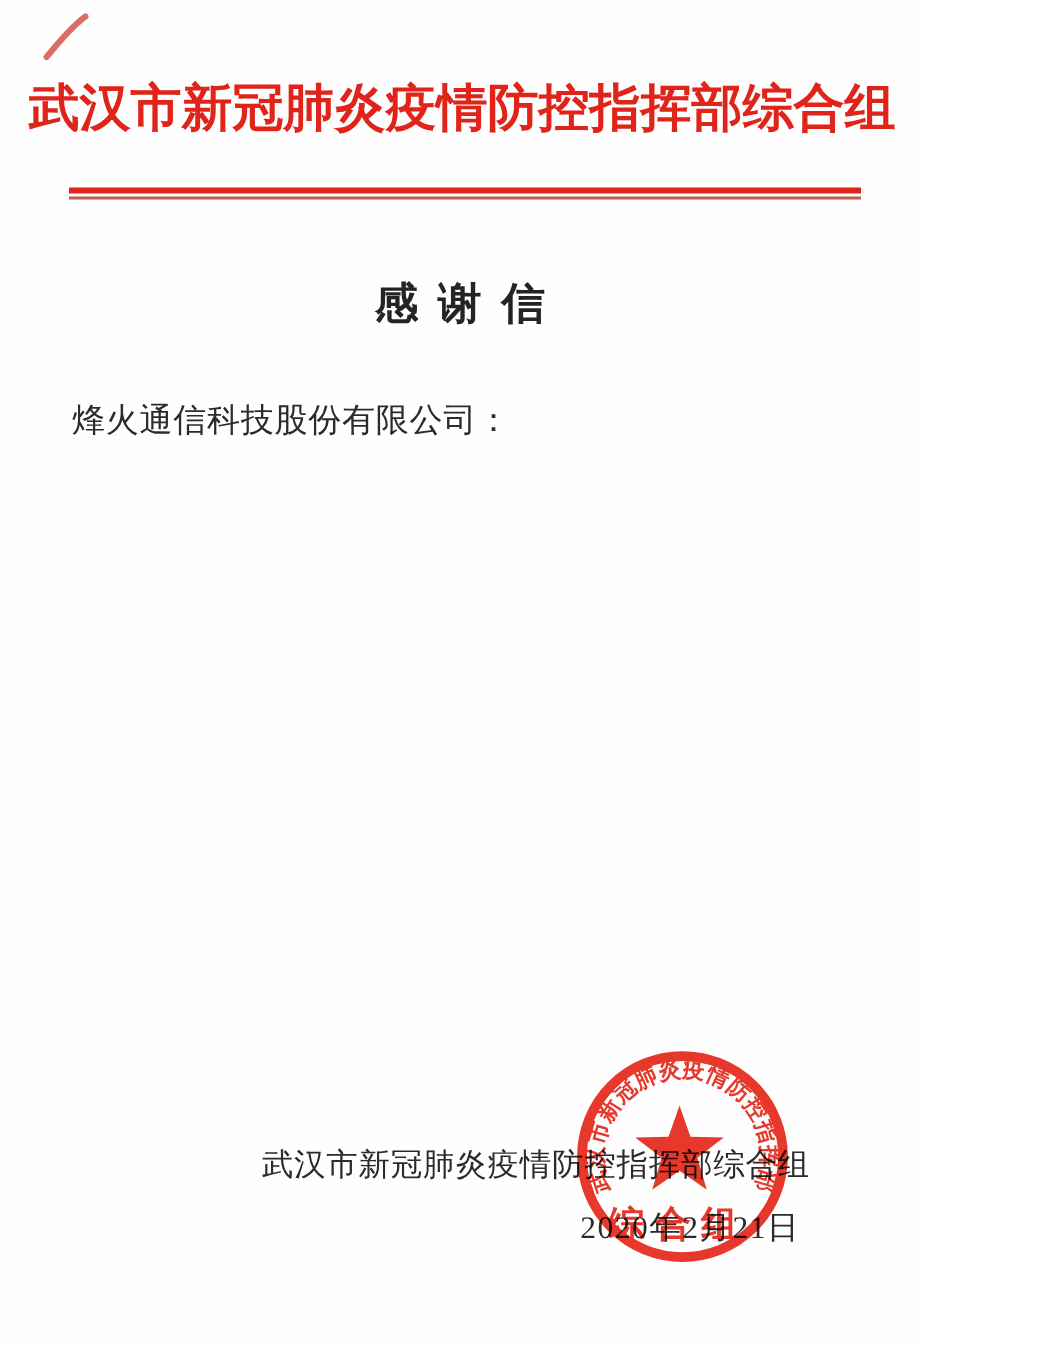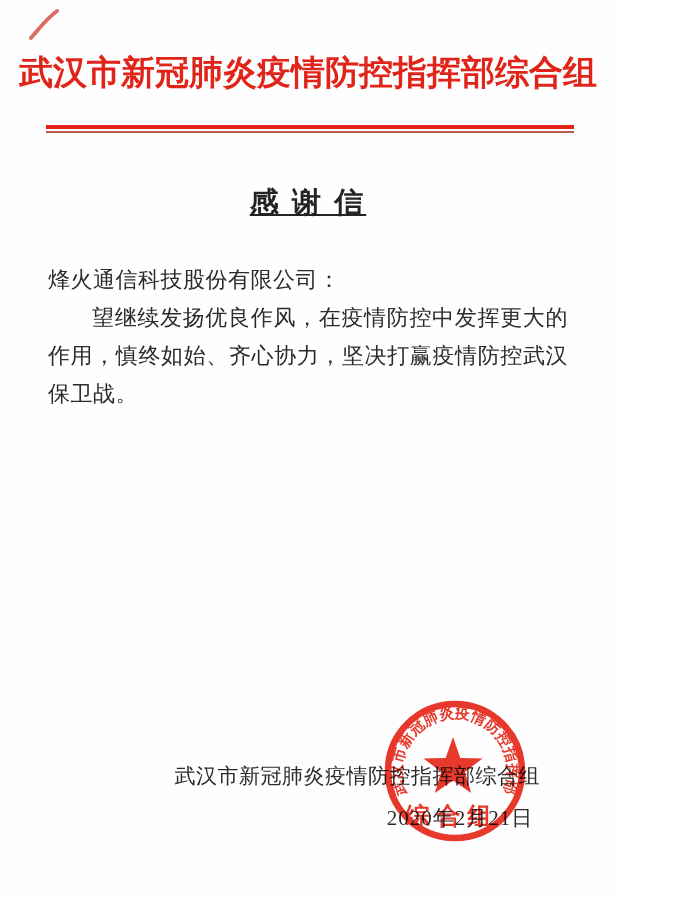--- a/index.html
+++ b/index.html
@@ -32,21 +32,20 @@
   .rule { margin: 30px 42px 0 46px; }
   .rule .thick { height: 4px; background: #e02419; }
   .rule .thin  { height: 2px; background: #c05a50; margin-top: 2px; }
   .letter-title {
     margin: 50px 0 0;
     text-align: center;
     font-size: 29px;
     font-weight: 600;
     letter-spacing: 3px;
     color: #242424;
-    text-decoration: underline;
   }
   .letter-body {
     margin: 38px 48px 0 48px;
     font-size: 22px;
     line-height: 38px;
     text-align: justify;
     letter-spacing: 0.5px;
   }
   .letter-body p { margin: 0; }
   .letter-body p.para { text-indent: 2em; }
@@ -96,21 +95,20 @@
 
   <div class="rule">
     <div class="thick"></div>
     <div class="thin"></div>
   </div>
 
   <h1 class="letter-title">感 谢 信</h1>
 
   <div class="letter-body">
     <p class="recipient">烽火通信科技股份有限公司：</p>
-    <p class="para">望继续发扬优良作风，在疫情防控中发挥更大的作用，慎终如始、齐心协力，坚决打赢疫情防控武汉保卫战。</p>
   </div>
 
   <div class="signature-line">武汉市新冠肺炎疫情防控指挥部综合组</div>
   <div class="date-line">2020年2月21日</div>
 
   <svg class="seal" viewBox="0 0 162 162">
     <circle cx="81" cy="81" r="67" fill="none" stroke="#e6281a" stroke-width="6.5"></circle>
     <defs>
       <path id="sealArc" d="M 33 103.4 A 53 53 0 1 1 129 103.4" fill="none"></path>
     </defs>

